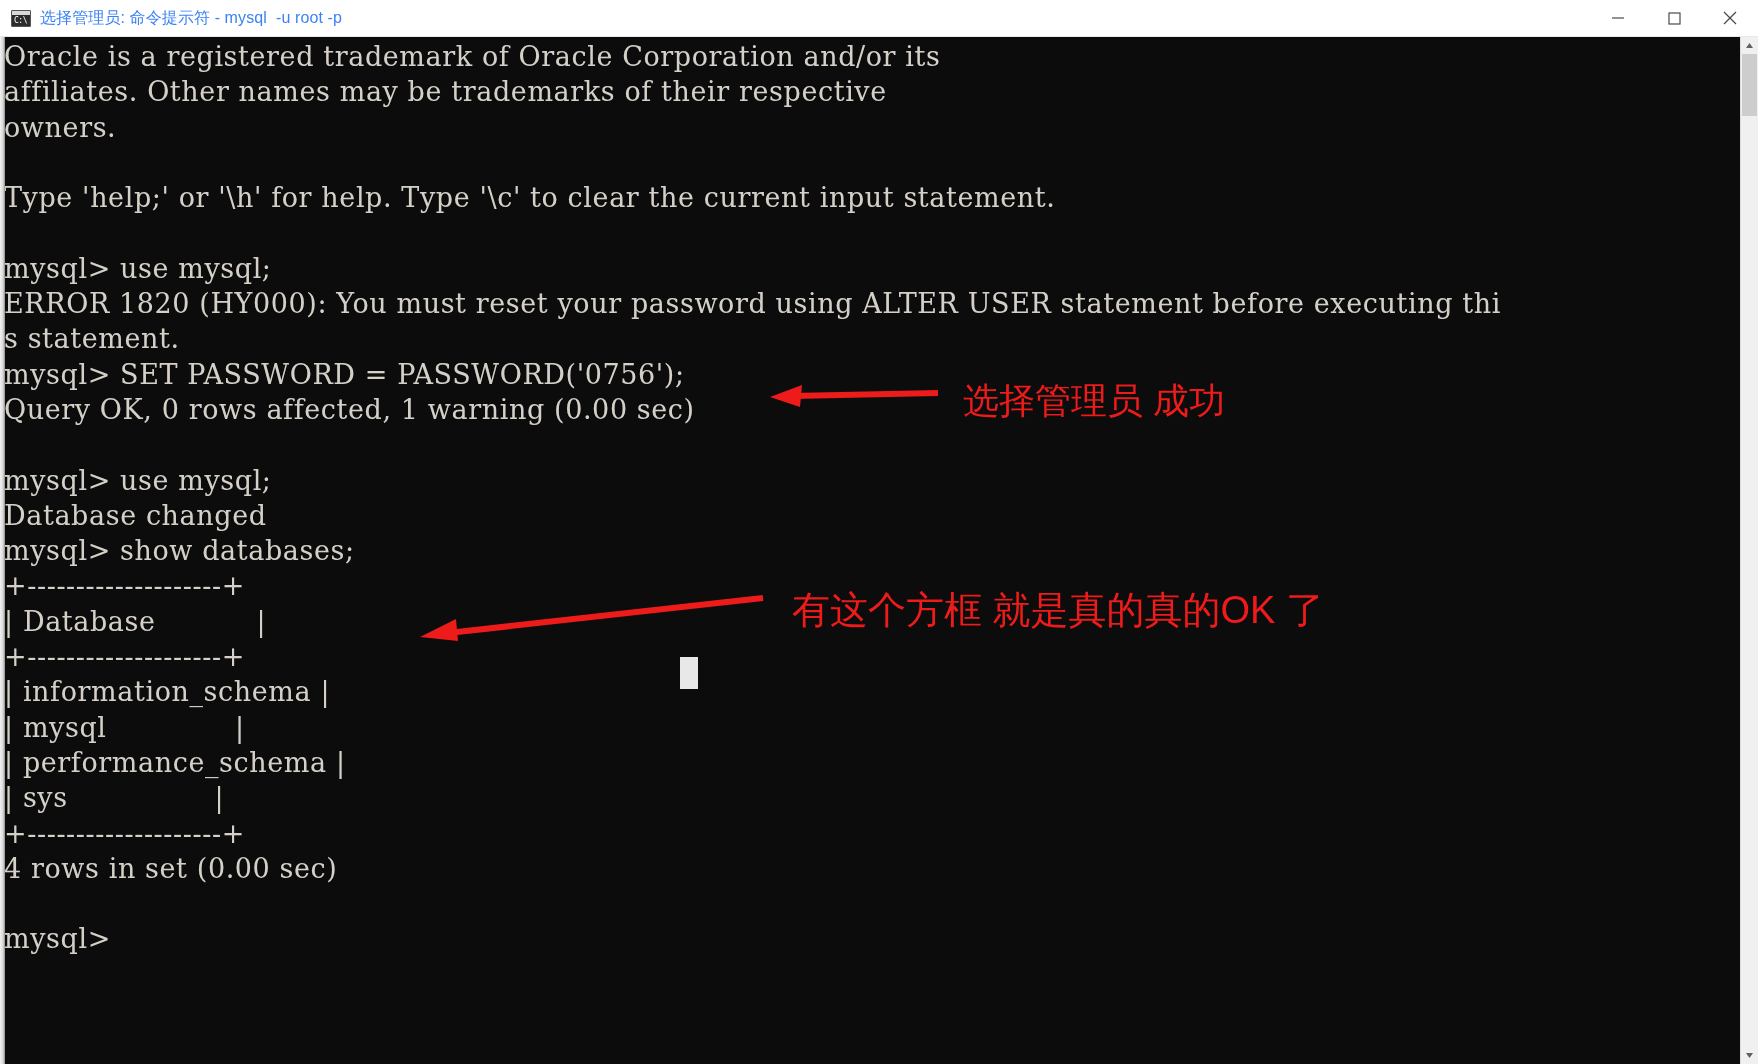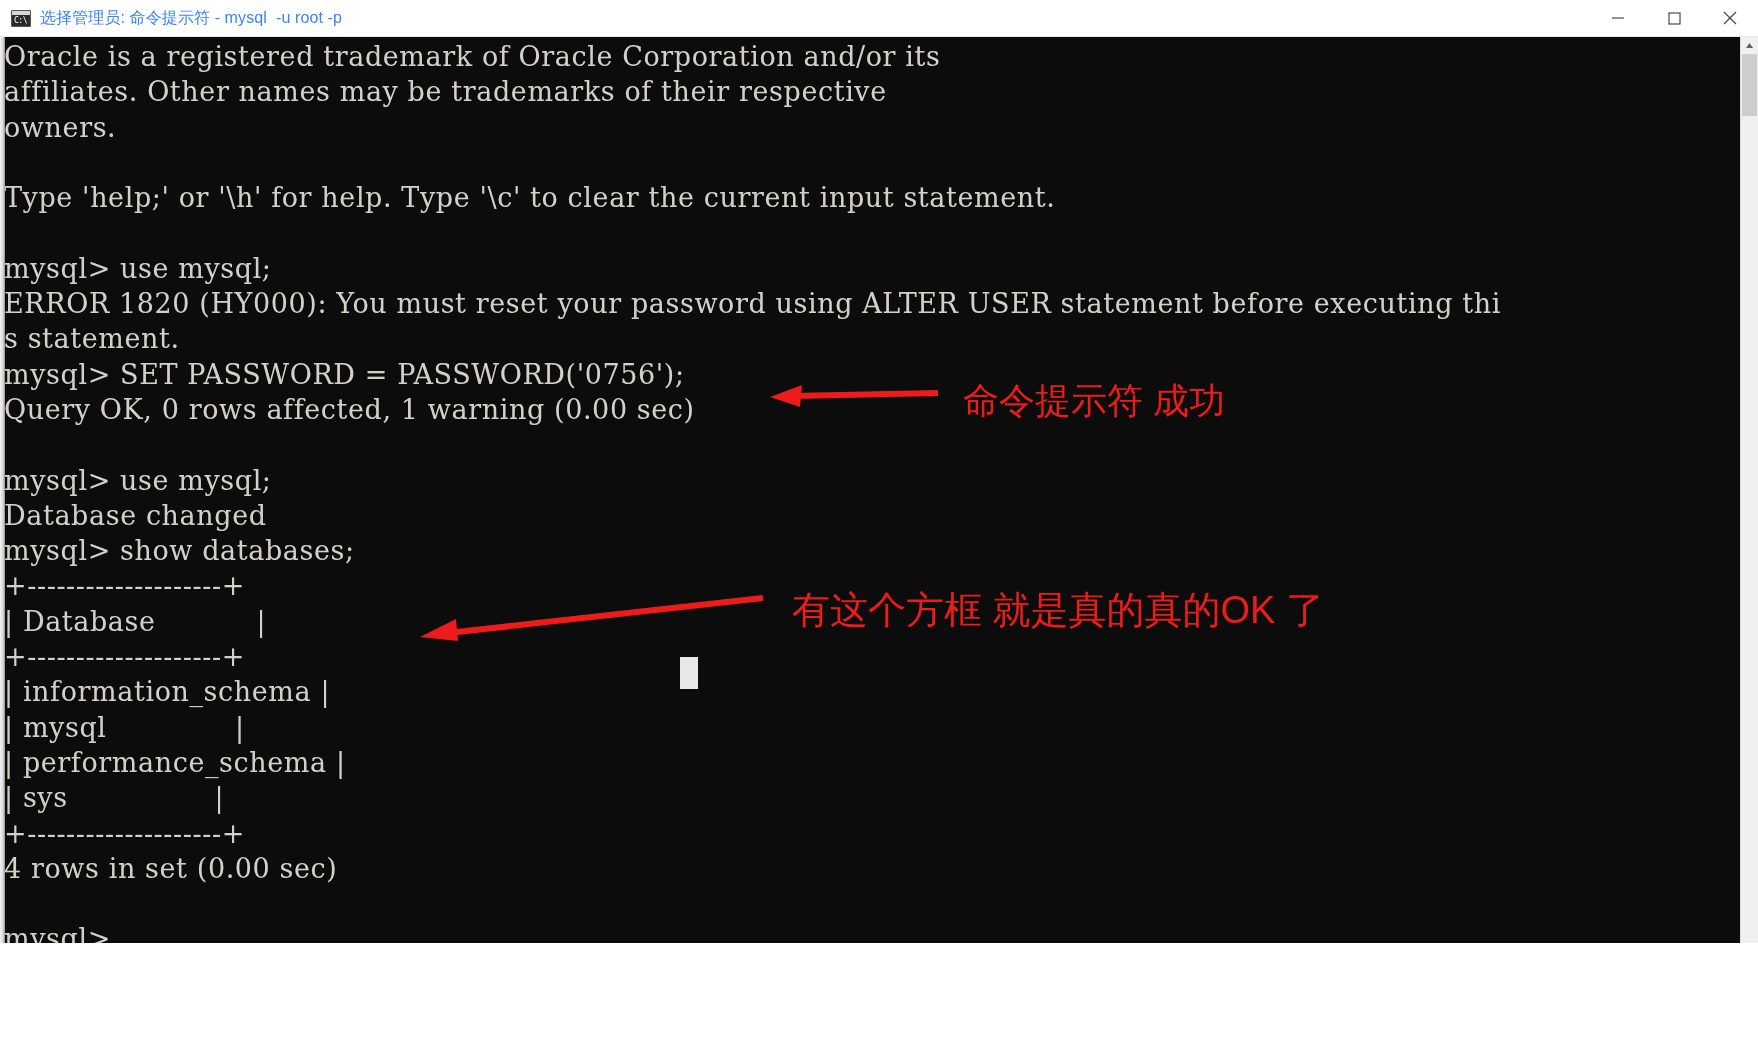--- a/index.html
+++ b/index.html
@@ -86,21 +86,21 @@
     cursor: default;
   }
   .win-btn svg { display: block; }
 
   
   #terminal {
     position: absolute;
     left: 0;
     top: 37px;
     width: 1758px;
-    height: 906px;
+    height: 1027px;
     background: #0c0c0c;
     overflow: hidden;
   }
   #term-text {
     position: absolute;
     left: 4px;
     top: 2px;
     margin: 0;
     font-family: "DejaVu Serif", "Liberation Serif", serif;
     font-size: 27px;
@@ -250,21 +250,21 @@
 4 rows in set (0.00 sec)
 
 mysql&gt;</pre>
 
     <div id="cursor-block"></div>
 
     <svg id="annot1-arrow" class="annot-arrow" width="170" height="40" viewBox="0 0 170 40">
       <line x1="22" y1="21" x2="168" y2="18" stroke="#ee1b1b" stroke-width="6" stroke-linecap="butt"></line>
       <polygon points="0,22 32,10 30,32" fill="#ee1b1b"></polygon>
     </svg>
-    <div id="annot1-text" class="annot-text">命令提示符 成功</div>
+    <div id="annot1-text" class="annot-text">选择管理员 成功</div>
 
     <svg id="annot2-arrow" class="annot-arrow" width="345" height="50" viewBox="0 0 345 50">
       <line x1="28" y1="40" x2="343" y2="5" stroke="#ee1b1b" stroke-width="6" stroke-linecap="butt"></line>
       <polygon points="0,44 36,26 38,48" fill="#ee1b1b"></polygon>
     </svg>
     <div id="annot2-text" class="annot-text">有这个方框 就是真的真的OK 了</div>
 
     <div id="left-edge"></div>
 
     <div id="scrollbar">

